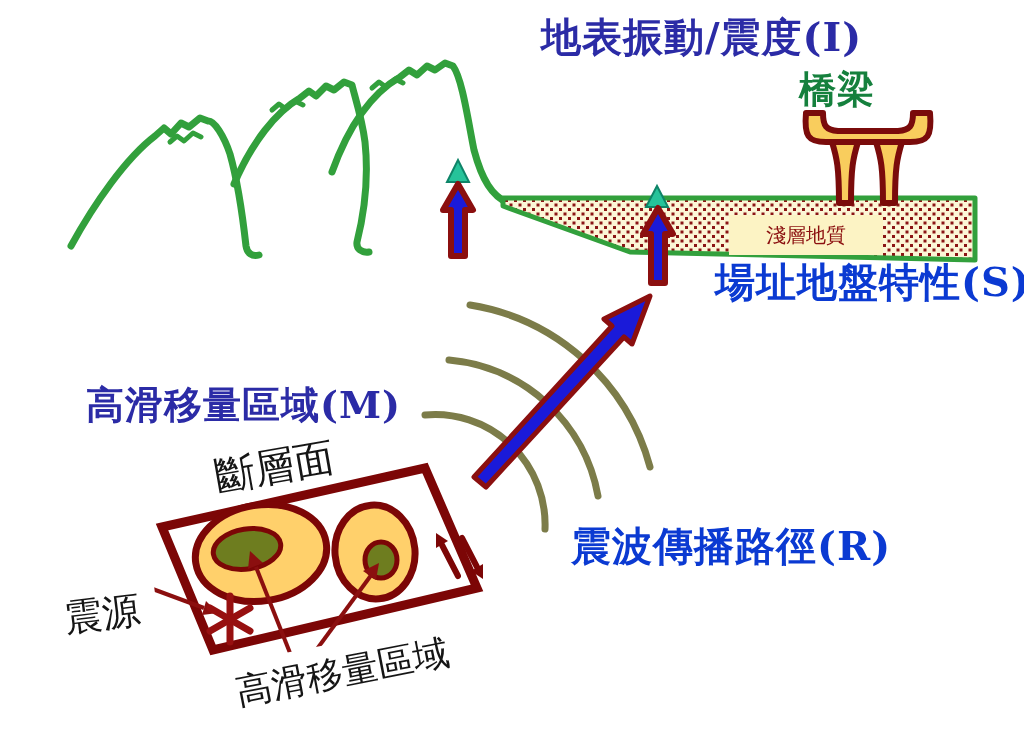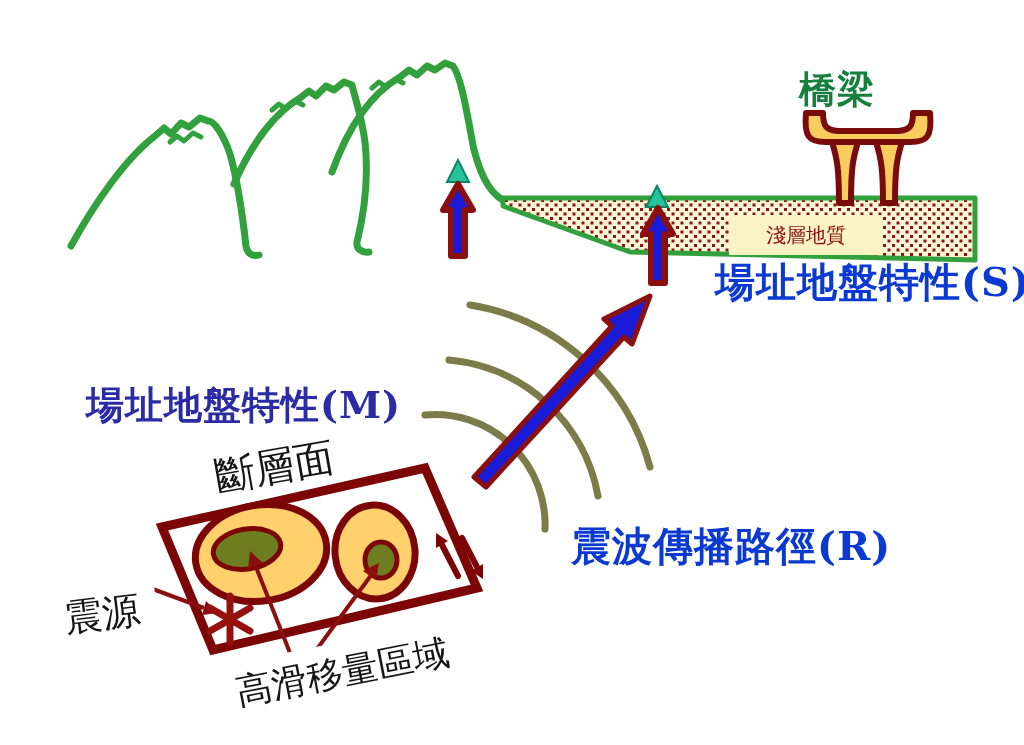--- a/index.html
+++ b/index.html
@@ -89,28 +89,29 @@
     </g>
 
     <g stroke="#8b0f0f" fill="#8b0f0f">
       <line x1="292" y1="658" x2="256" y2="567" stroke-width="4"></line>
       <polygon points="250,551 263,563 248,569" stroke="none"></polygon>
       <line x1="317" y1="649" x2="372" y2="574" stroke-width="4"></line>
       <polygon points="379,563 376,580 363,571" stroke="none"></polygon>
     </g>
   </svg>
 
+  <div class="lbl" style="left:541px;top:16px;font-size:40px;color:#2b2ba6">地表振動/震度(I)</div>
 
   <div class="lbl" style="left:799px;top:70px;font-size:37px;color:#15803d">橋梁</div>
 
   <div class="box" style="left:729px;top:215px;width:154px;height:40px;background:#fcf3c4;color:#8b0f0f;font-size:20px">淺層地質</div>
 
   <div class="lbl" style="left:715px;top:261px;font-size:40px;color:#0b3ad2">場址地盤特性(S)</div>
 
-  <div class="lbl" style="left:86px;top:385px;font-size:38px;color:#2b2ba6">場址地盤特性(M)</div>
+  <div class="lbl" style="left:86px;top:385px;font-size:38px;color:#2b2ba6">高滑移量區域(M)</div>
 
   <div class="lbl" style="left:571px;top:525px;font-size:40px;color:#0b3ad2">震波傳播路徑(R)</div>
 
   <div class="box" style="left:150px;top:458px;width:242px;height:60px;font-size:40px;transform:rotate(-10deg);transform-origin:0 0">斷層面</div>
 
   <div class="box" style="left:44px;top:592px;width:110px;height:58px;font-size:38px;background:#ffffff;transform:rotate(-7deg);transform-origin:0 0">震源</div>
 
   <div class="box" style="left:218px;top:666px;width:242px;height:60px;font-size:36px;background:#ffffff;transform:rotate(-11deg);transform-origin:0 0">高滑移量區域</div>
 
 </div>

